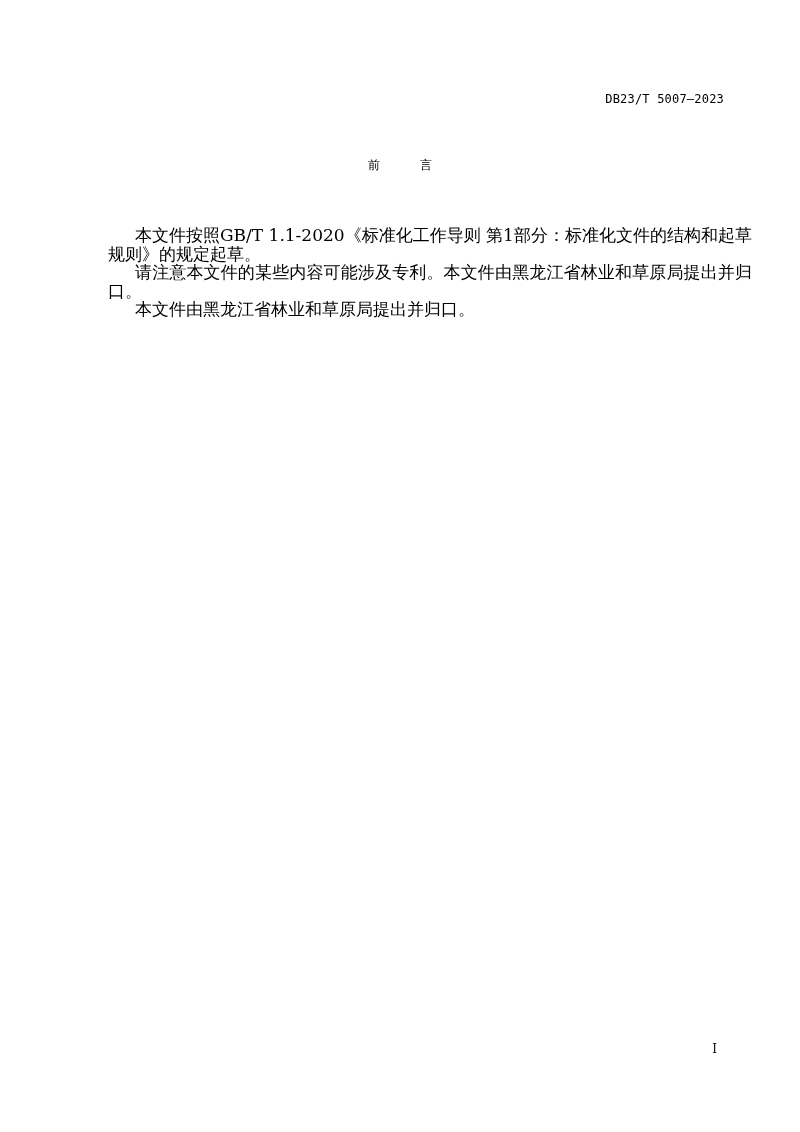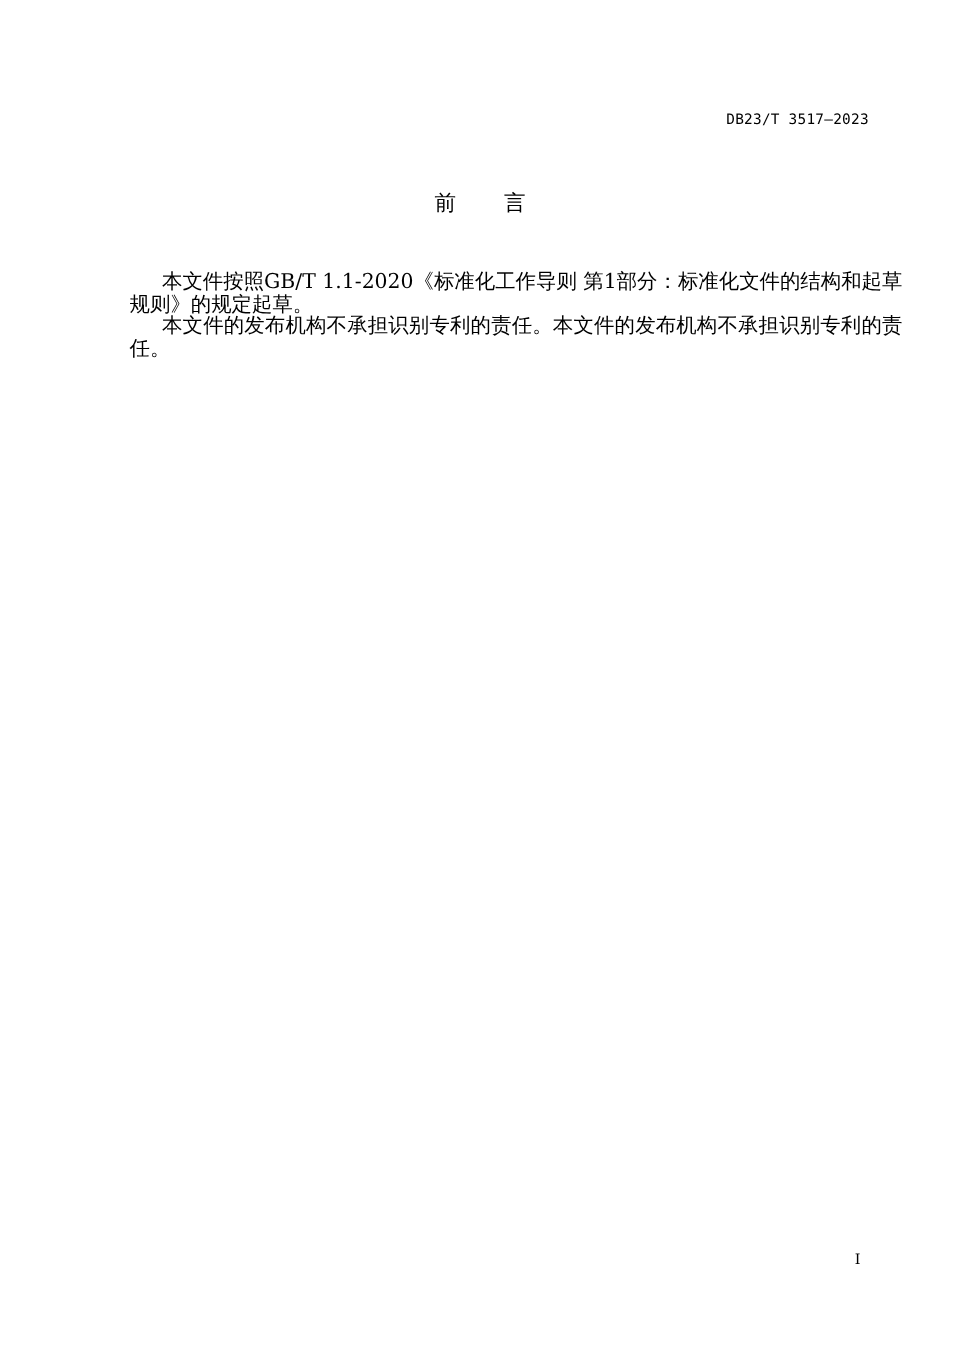--- a/index.html
+++ b/index.html
@@ -2,36 +2,37 @@
 <html><head>
 <meta charset="utf-8">
 <style>
   html, body { margin: 0; padding: 0; background: #ffffff; }
   body { width: 800px; height: 1132px; position: relative; overflow: hidden;
          font-family: "DejaVu Serif", "Liberation Serif", serif; color: #000; }
   .header-code { position: absolute; right: 76px; top: 92px;
                  font-family: "DejaVu Sans Mono", "Liberation Mono", monospace;
                  font-size: 12px; letter-spacing: 0.2px; }
   .title { position: absolute; left: 0; width: 800px; top: 157px; text-align: center;
-           font-family: "DejaVu Sans", "Liberation Sans", sans-serif; font-size: 18px; }
+           font-family: "DejaVu Sans", "Liberation Sans", sans-serif; font-size: 12px; }
   .title span { display: inline-block; }
   .title .gap { width: 40px; }
   .body { position: absolute; left: 108px; width: 644px; top: 226px;
           font-size: 17px; line-height: 18.5px; }
   .para { margin: 0; text-indent: 27px; text-align: justify; }
   .page-num { position: absolute; right: 83px; top: 1042px;
               font-family: "DejaVu Serif", "Liberation Serif", serif; font-size: 12px; }
 </style>
 </head>
 <body>
 
-<div class="header-code">DB23/T 3517—2023</div>
+<div class="header-code">DB23/T 5007—2023</div>
 
 <div class="title">
   <span>前</span><span class="gap"></span><span>言</span>
 </div>
 
 <div class="body">
   <p class="para">本文件按照GB/T 1.1-2020《标准化工作导则 第1部分：标准化文件的结构和起草规则》的规定起草。</p>
-  <p class="para">本文件的发布机构不承担识别专利的责任。本文件的发布机构不承担识别专利的责任。</p>
+  <p class="para">请注意本文件的某些内容可能涉及专利。本文件由黑龙江省林业和草原局提出并归口。</p>
+  <p class="para">本文件由黑龙江省林业和草原局提出并归口。</p>
 </div>
 
 <div class="page-num">I</div>
 
 </body></html>

